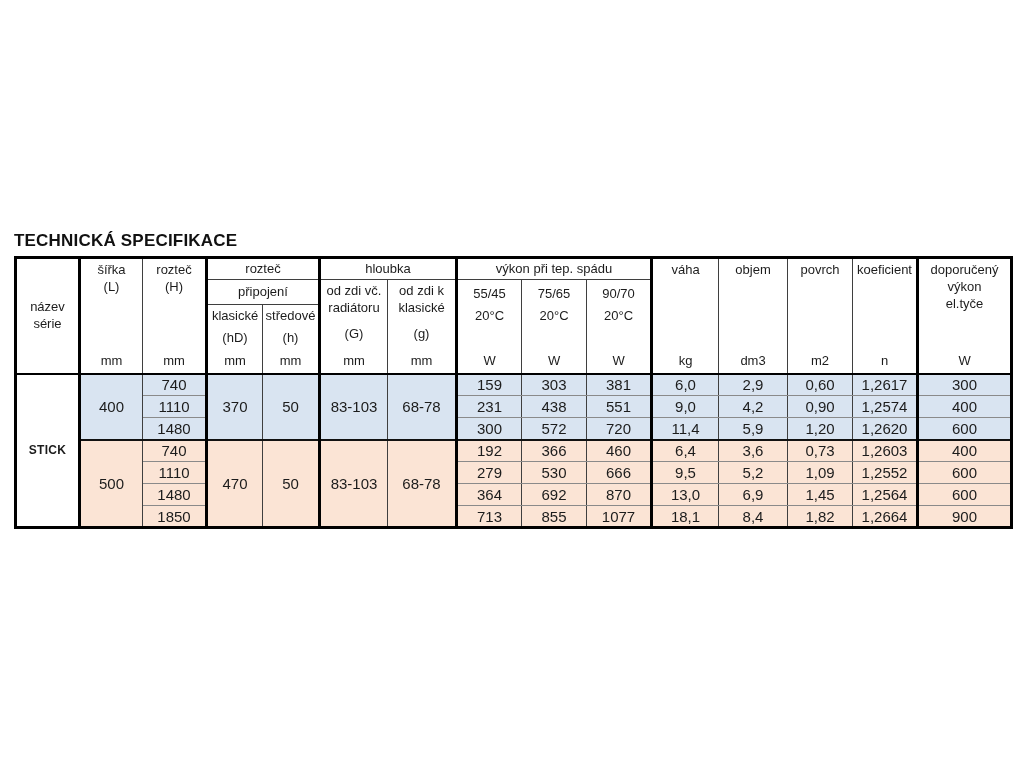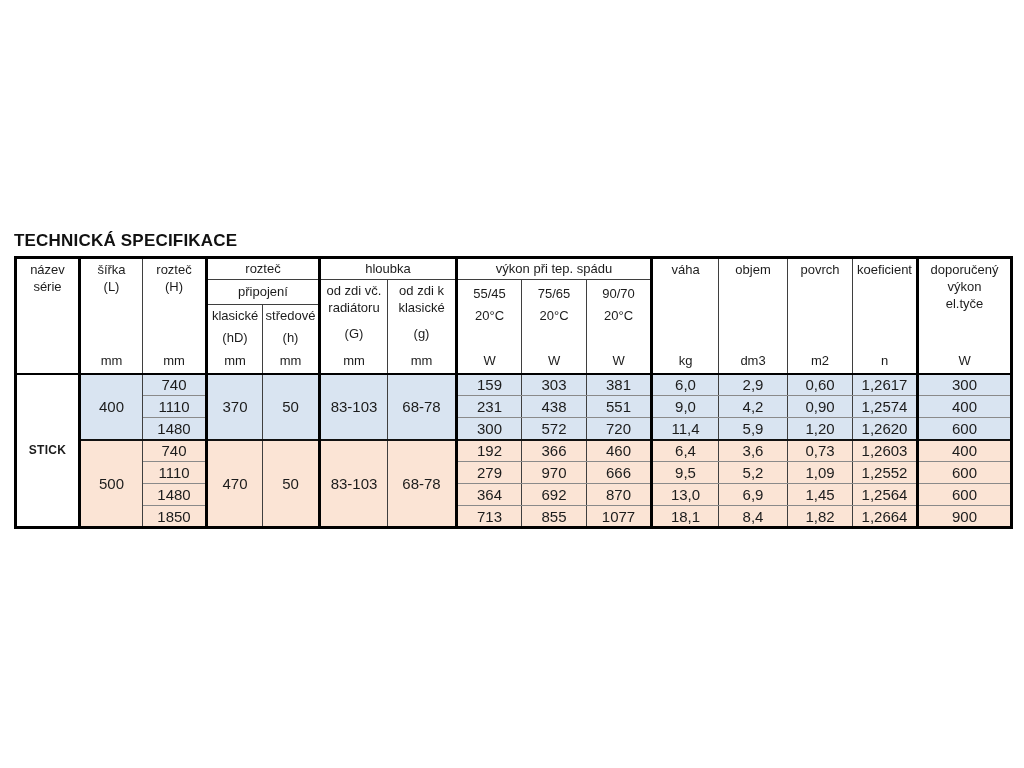--- a/index.html
+++ b/index.html
@@ -38,21 +38,21 @@
   
   .hcell { font-size: 13px; line-height: 1.3; }
   .tall { position: relative; }
   .fill {
     position: absolute; inset: 0;
     display: flex; flex-direction: column;
     justify-content: space-between; align-items: center;
     padding: 3px 1px 3px 1px;
   }
   .pre { white-space: pre-line; }
-  .toponly { justify-content: flex-start; }
+  .toponly { justify-content: center; }
   .lh-wide { line-height: 1.7; }
   
   .c400 { background: var(--bg400, #d9e4f1); }
   .c500 { background: var(--bg500, #fbe4d5); }
   .stick { font-weight: bold; font-size: 12px; letter-spacing: 0.3px; background: #fff; }
 </style>
 </head>
 <body>
 
 <div class="page">
@@ -250,21 +250,21 @@
       <td class="bR1 gT rB c500">6,4</td>
       <td class="bR1 gT rB c500">3,6</td>
       <td class="bR1 gT rB c500">0,73</td>
       <td class="bR3 gT rB c500">1,2603</td>
       <td class="gT rB c500">400</td>
     </tr>
 
     <tr class="dr">
       <td class="bR3 rB c500">1110</td>
       <td class="bR1 rB c500">279</td>
-      <td class="bR1 rB c500">970</td>
+      <td class="bR1 rB c500">530</td>
       <td class="bR3 rB c500">666</td>
       <td class="bR1 rB c500">9,5</td>
       <td class="bR1 rB c500">5,2</td>
       <td class="bR1 rB c500">1,09</td>
       <td class="bR3 rB c500">1,2552</td>
       <td class="rB c500">600</td>
     </tr>
 
     <tr class="dr">
       <td class="bR3 rB c500">1480</td>

